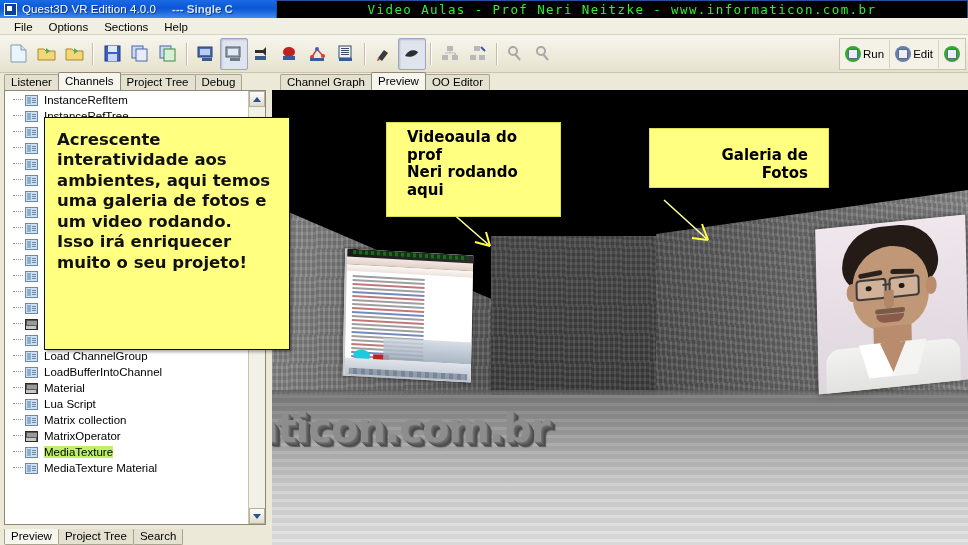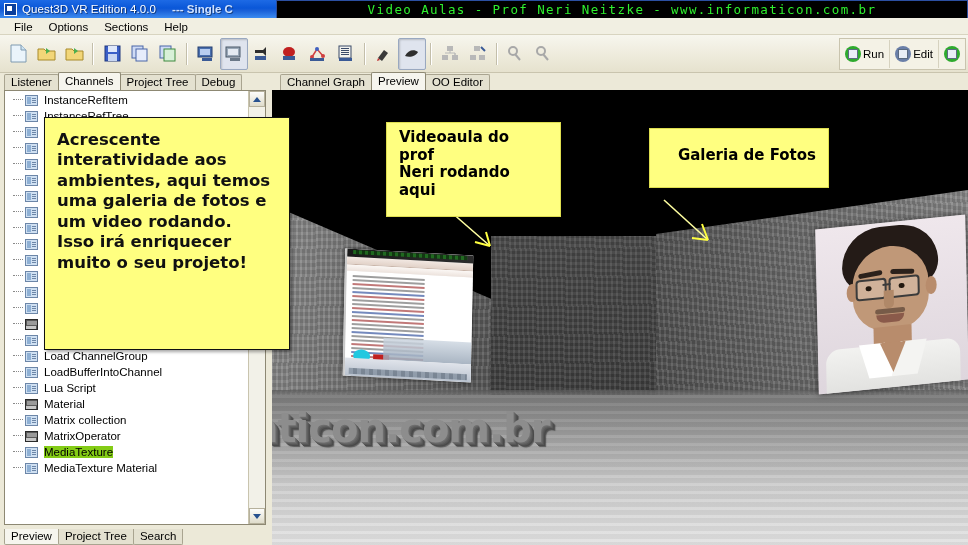--- a/index.html
+++ b/index.html
@@ -81,21 +81,21 @@
     background:#cfe0f2;border:1px solid #6c86a8;box-sizing:border-box;}
   .tico:before{content:"";position:absolute;left:1px;top:1px;width:4px;height:7px;
     background:#8fb0d4;}
   .tico:after{content:"";position:absolute;right:1px;top:2px;width:4px;height:1px;
     background:#6c86a8;box-shadow:0 2px 0 #6c86a8,0 4px 0 #6c86a8;}
   .tico.dark{background:#5a5a5a;border-color:#2a2a2a;}
   .tico.dark:before{background:#9a9a9a;left:1px;top:1px;width:10px;height:4px;}
   .tico.dark:after{content:"";right:1px;top:6px;width:10px;height:3px;background:#c8c8c8;
     box-shadow:none;}
   .tlabel{font-size:11.5px;color:#000;}
-  .tlabel.hl{background:#84cc16;}
+  .tlabel.hl{background:#bef264;}
   .scrollbar{position:absolute;right:0;top:0;width:16px;bottom:0;background:#f2f1e8;
     border-left:1px solid #c9c4ae;}
   .sbtn{width:16px;height:16px;background:linear-gradient(180deg,#fdfdfb,#dfdccb);
     border:1px solid #b6b19c;box-sizing:border-box;display:flex;align-items:center;
     justify-content:center;}
   .sbtn.down{position:absolute;bottom:0;left:0;}
   .sarrow{width:0;height:0;border-left:4px solid transparent;border-right:4px solid transparent;}
   .sarrow.up{border-bottom:5px solid #27518f;}
   .sarrow.dn{border-top:5px solid #27518f;}
   .btabrow{position:absolute;left:4px;bottom:0;height:16px;display:flex;align-items:flex-start;}
@@ -202,21 +202,21 @@
     background:linear-gradient(180deg,#f2f2f0,#dcdcda);border-radius:14px 14px 0 0;}
   .ph-collarL{position:absolute;left:46px;top:120px;width:26px;height:34px;
     background:#ffffff;transform:skewX(16deg);}
   .ph-collarR{position:absolute;left:78px;top:120px;width:26px;height:34px;
     background:#f4f4f2;transform:skewX(-16deg);}
   .ph-vneck{position:absolute;left:62px;top:120px;width:26px;height:30px;
     background:#b88c6c;clip-path:polygon(0 0,100% 0,50% 100%);}
 
   
   .callout{position:absolute;background:#ffff80;border:1px solid #dede50;
-    padding:6px 12px;box-sizing:border-box;}
+    padding:6px 20px;box-sizing:border-box;}
   .callout .ct{font-size:15px;font-weight:bold;color:#000;line-height:1.18;
     font-family:"DejaVu Sans","Liberation Sans",sans-serif;white-space:pre-line;}
   .arrowsvg{position:absolute;left:0;top:0;width:100%;height:100%;pointer-events:none;}
 
   
   .note{position:absolute;left:44px;top:117px;width:246px;height:233px;background:#ffff80;
     border:1px solid #111;box-shadow:2px 2px 3px rgba(0,0,0,.35);
     padding:12px 10px 20px 12px;box-sizing:border-box;z-index:40;}
   .note p{margin:0;font-size:16.5px;font-weight:bold;line-height:1.24;color:#111;
     font-family:"DejaVu Sans","Liberation Sans",sans-serif;white-space:pre-line;}
@@ -490,27 +490,27 @@
             <span class="tico"></span>
             <span class="tlabel">Load ChannelGroup</span>
           </div>
           <div class="trow">
             <span class="tdash"></span>
             <span class="tico"></span>
             <span class="tlabel">LoadBufferIntoChannel</span>
           </div>
           <div class="trow">
             <span class="tdash"></span>
-            <span class="tico"></span>
-            <span class="tlabel">Lua Script</span>
-          </div>
-          <div class="trow">
-            <span class="tdash"></span>
             <span class="tico dark"></span>
             <span class="tlabel">Material</span>
+          </div>
+          <div class="trow">
+            <span class="tdash"></span>
+            <span class="tico"></span>
+            <span class="tlabel">Lua Script</span>
           </div>
           <div class="trow">
             <span class="tdash"></span>
             <span class="tico"></span>
             <span class="tlabel">Matrix collection</span>
           </div>
           <div class="trow">
             <span class="tdash"></span>
             <span class="tico dark"></span>
             <span class="tlabel">MatrixOperator</span>

